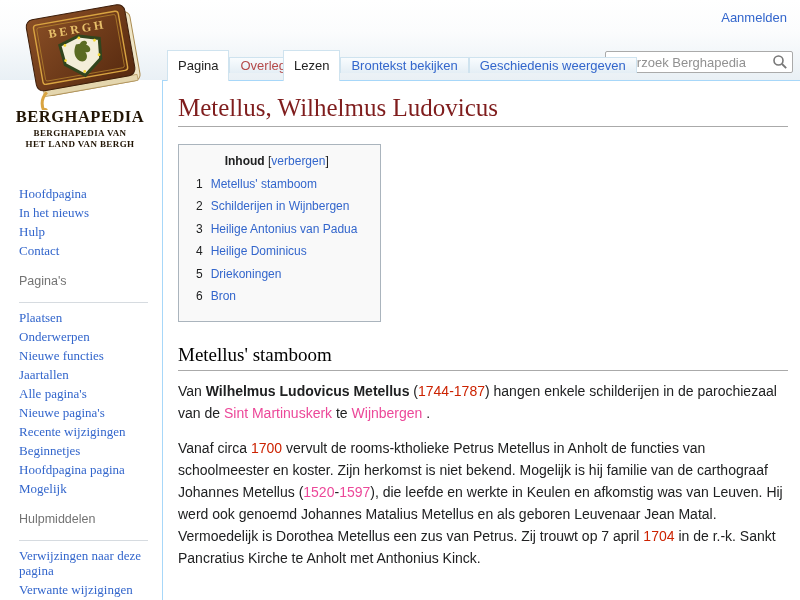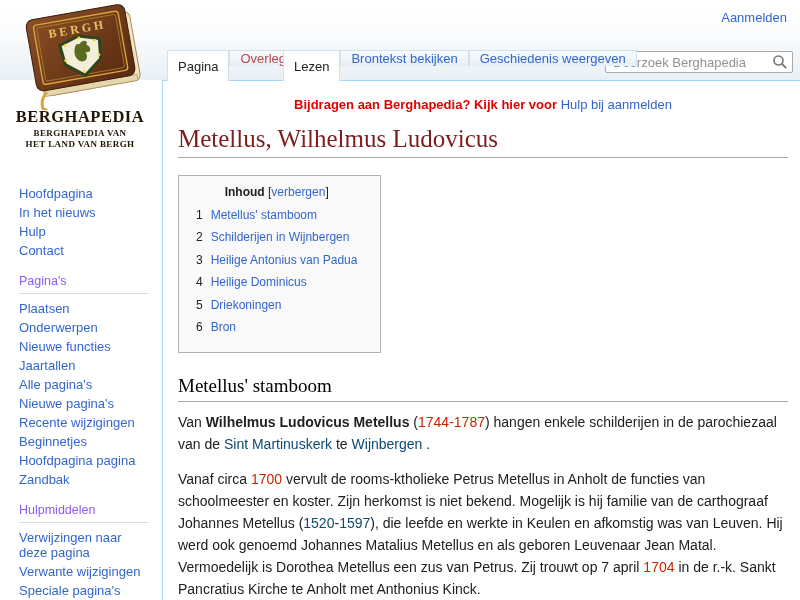--- a/index.html
+++ b/index.html
@@ -13,42 +13,42 @@
   .logo-title{position:absolute;left:0;top:107px;width:160px;
         font-family:"Liberation Serif",serif;font-weight:bold;font-size:16.5px;
         letter-spacing:.5px;color:#221505;}
   .logo-sub{position:absolute;left:0;width:160px;font-family:"Liberation Serif",serif;
         font-weight:bold;font-size:9px;letter-spacing:.4px;color:#221505;}
   .logo-sub1{top:128px;}
   .logo-sub2{top:139px;}
 
   
   .login-link{position:absolute;top:10px;right:13px;font-size:13px;color:#3366cc;cursor:pointer;}
-  .tabs{position:absolute;top:50px;height:30px;display:flex;align-items:flex-start;z-index:3;}
+  .tabs{position:absolute;top:50px;height:30px;display:flex;align-items:center;z-index:3;}
   .tabs-ns{left:167px;}
   .tabs-views{left:283px;}
   .tab{display:flex;align-items:center;padding:0 10px;font-size:13px;box-sizing:border-box;
        border:1px solid #cfe3ef;border-bottom:none;cursor:pointer;white-space:nowrap;
        background:linear-gradient(180deg,#f9fcfe 0%,#e4eef5 100%);}
   .tab.selected{background:#fff;height:31px;position:relative;z-index:4;color:#222;}
   .tab-red{color:#b44a4a;}
   .tab-blue{color:#3366cc;}
   .search-box{position:absolute;top:51px;right:7px;width:188px;height:22px;}
   .search-input{width:100%;height:100%;box-sizing:border-box;border:1px solid #aaa;border-radius:2px;
        padding:0 26px 0 7px;font-size:13px;font-family:"Liberation Sans",sans-serif;color:#333;background:#fff;}
   .search-input::placeholder{color:#919191;opacity:1;}
   .search-icon{position:absolute;right:5px;top:3px;width:16px;height:16px;cursor:pointer;}
 
   
   .sidebar{position:absolute;left:0;top:186px;width:160px;box-sizing:border-box;
        padding:0 8px 0 19px;font-size:13px;}
   .side-list{list-style:none;margin:0;padding:0;}
-  .side-list li{margin:0 0 4px;line-height:15px;}
+  .side-list li{margin:0 0 4px;line-height:15px;font-family:Liberation Serif, serif;}
   .side-list a{color:#3366cc;text-decoration:none;cursor:pointer;}
-  .portal-heading{color:#8b5cf6;font-size:12.5px;margin:16px 0 7px;padding-bottom:5px;
+  .portal-heading{color:#737373;font-size:12.5px;margin:16px 0 7px;padding-bottom:14px;
        border-bottom:1px solid #d6dbe0;width:129px;}
 
   
   #content{position:absolute;left:162px;top:80px;right:0;bottom:0;background:#fff;
        border-left:1px solid #a7d7f9;border-top:1px solid #a7d7f9;box-sizing:border-box;
        padding:0 12px 0 15px;z-index:1;}
   .banner{text-align:center;margin:16px 0 0;font-size:13px;}
   .banner-red{color:#e60000;font-weight:bold;}
   .banner-link{color:#3366cc;cursor:pointer;}
   h1.page-title{font-family:"Liberation Serif",serif;font-size:25px;font-weight:normal;color:#7f1d1d;
@@ -62,21 +62,21 @@
   .toc-list{list-style:none;margin:5px;padding:0;}
   .toc-list li{margin-top:9.5px;line-height:13px;}
   .toc-num{color:#202122;margin-right:8px;}
   .toc-link{color:#3366cc;cursor:pointer;}
   h2.section-heading{font-family:"Liberation Serif",serif;font-size:19px;font-weight:normal;color:#000;
        margin:22px 0 0;padding-bottom:4px;border-bottom:1px solid #aaa;}
   p.body-p{font-size:14px;line-height:22px;margin:9px 0 13px;}
   .f-plain{color:#202122;}
   .f-bold{color:#202122;font-weight:bold;}
   .f-red{color:#cc2200;cursor:pointer;}
-  .f-link{color:#0c4a6e;cursor:pointer;}
+  .f-link{color:#ec4899;cursor:pointer;}
 </style>
 </head>
 <body>
 
 <div id="page">
   <div class="head-base"></div>
 
   <div class="logo-block">
     <svg width="160" height="110" viewBox="0 0 160 110">
       <defs>
@@ -145,35 +145,32 @@
 
     <li><a>Plaatsen</a></li>
         <li><a>Onderwerpen</a></li>
         <li><a>Nieuwe functies</a></li>
         <li><a>Jaartallen</a></li>
         <li><a>Alle pagina's</a></li>
         <li><a>Nieuwe pagina's</a></li>
         <li><a>Recente wijzigingen</a></li>
         <li><a>Beginnetjes</a></li>
         <li><a>Hoofdpagina pagina</a></li>
-        <li><a>Zandbak</a></li>
+        <li><a>Mogelijk</a></li>
       </ul>
     <div class="portal-heading">Hulpmiddelen</div>
     <ul class="side-list">
 
     <li><a>Verwijzingen naar deze pagina</a></li>
         <li><a>Verwante wijzigingen</a></li>
         <li><a>Speciale pagina's</a></li>
       </ul>
   </div>
 
   <div id="content">
-    <div class="banner">
-      <span class="banner-red">Bijdragen aan Berghapedia? Kijk hier voor </span><a class="banner-link">Hulp bij aanmelden</a>
-    </div>
 
     <h1 class="page-title">Metellus, Wilhelmus Ludovicus</h1>
 
     <div class="toc">
       <div class="toc-title">
         <span class="toc-heading">Inhoud</span><span class="toc-bracket"> [</span><a class="toc-toggle">verbergen</a><span class="toc-bracket">]</span>
       </div>
       <ul class="toc-list">
 
           <li><span class="toc-num">1</span><a class="toc-link">Metellus' stamboom</a></li>

